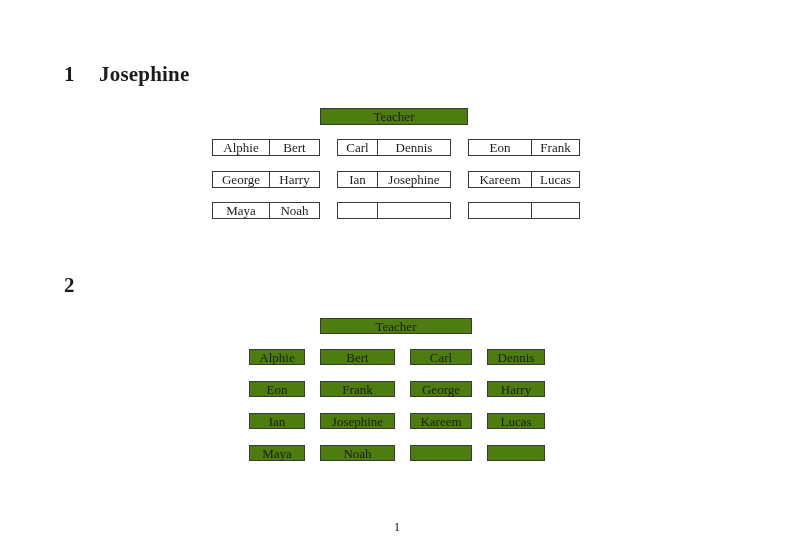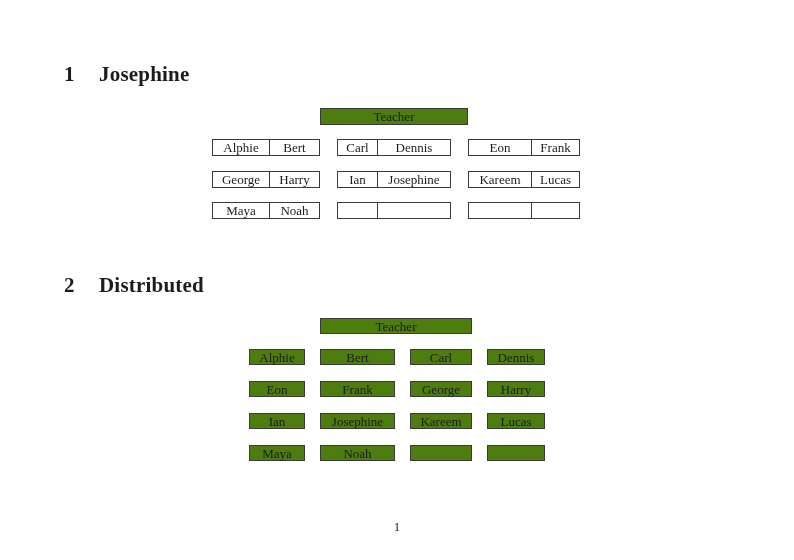--- a/index.html
+++ b/index.html
@@ -155,21 +155,20 @@
     <span class="seat seat-left"></span>
     <span class="seat seat-right"></span>
   </div>
   <div class="desk c-row2 c-col2">
     <span class="seat seat-left"></span>
     <span class="seat seat-right"></span>
   </div>
 
   <div class="section-heading" id="heading-distributed">
     <span class="sec-num">2</span>
-    <span class="sec-title">Distributed</span>
   </div>
 
   <div class="framed" id="teacher-distributed">
     <span>Teacher</span>
   </div>
 
   <div class="framed sbox d-row0 d-col0">
       <span>Alphie</span>
     </div>
   <div class="framed sbox d-row0 d-col1">

